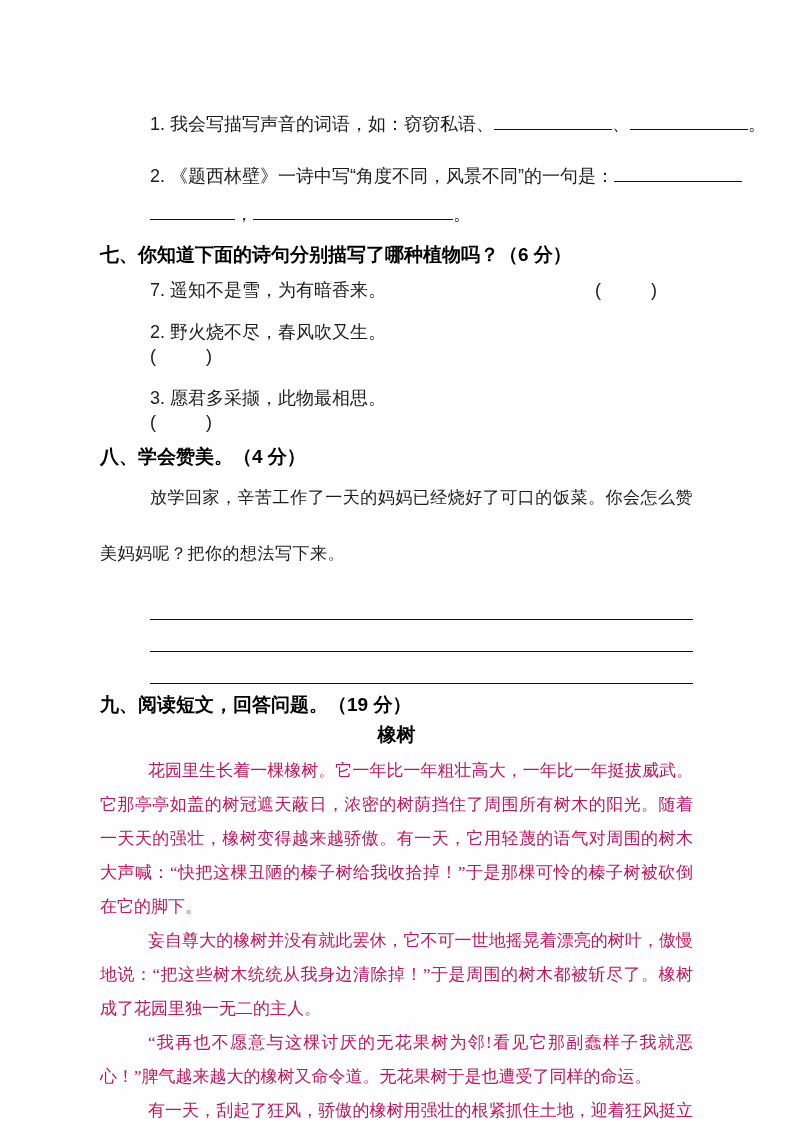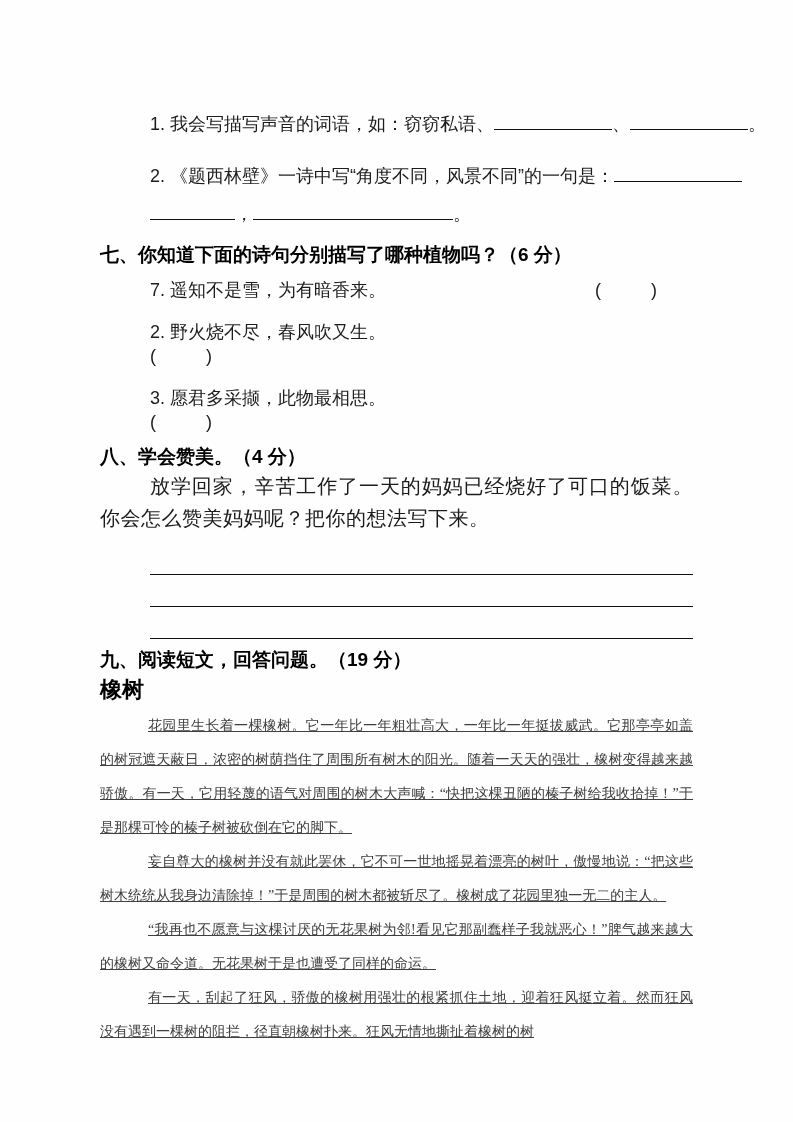--- a/index.html
+++ b/index.html
@@ -65,51 +65,51 @@
   .paren-slot {
     display: inline-flex;
     justify-content: space-between;
     width: 62px;
     font-size: 18px;
   }
 
   
   .s8-prompt {
     margin-top: 0;
-    font-size: 20px;
-    line-height: 32px;
+    font-size: 17px;
+    line-height: 56px;
     text-indent: 50px;
     text-align: justify;
     letter-spacing: 0.5px;
   }
   .answer-lines { margin-left: 50px; }
   .answer-line {
     height: 31px;
     border-bottom: 1.5px solid #111;
   }
   .answer-line.first { height: 20px; }
 
   
   .passage-title {
     margin-top: 4px;
+    text-align: center;
     font-family: "Liberation Serif", "DejaVu Serif", serif;
-    font-size: 22px;
+    font-size: 19px;
     font-weight: bold;
     line-height: 26px;
     color: #000;
   }
   .passage p {
     margin: 0;
     font-family: "Liberation Serif", "DejaVu Serif", serif;
-    font-size: 14px;
+    font-size: 17px;
     line-height: 34px;
     text-indent: 48px;
     text-align: justify;
-    color: #404040;
-    text-decoration: underline;
+    color: #be185d;
   }
   .passage { margin-top: 6px; }
 </style>
 </head>
 <body>
 
 <div class="page">
 
   <div class="fill-item fill-item-1">
     <span>1. 我会写描写声音的词语，如：窃窃私语、</span><span class="blank w118"></span><span>、</span><span class="blank w118"></span><span>。</span>

